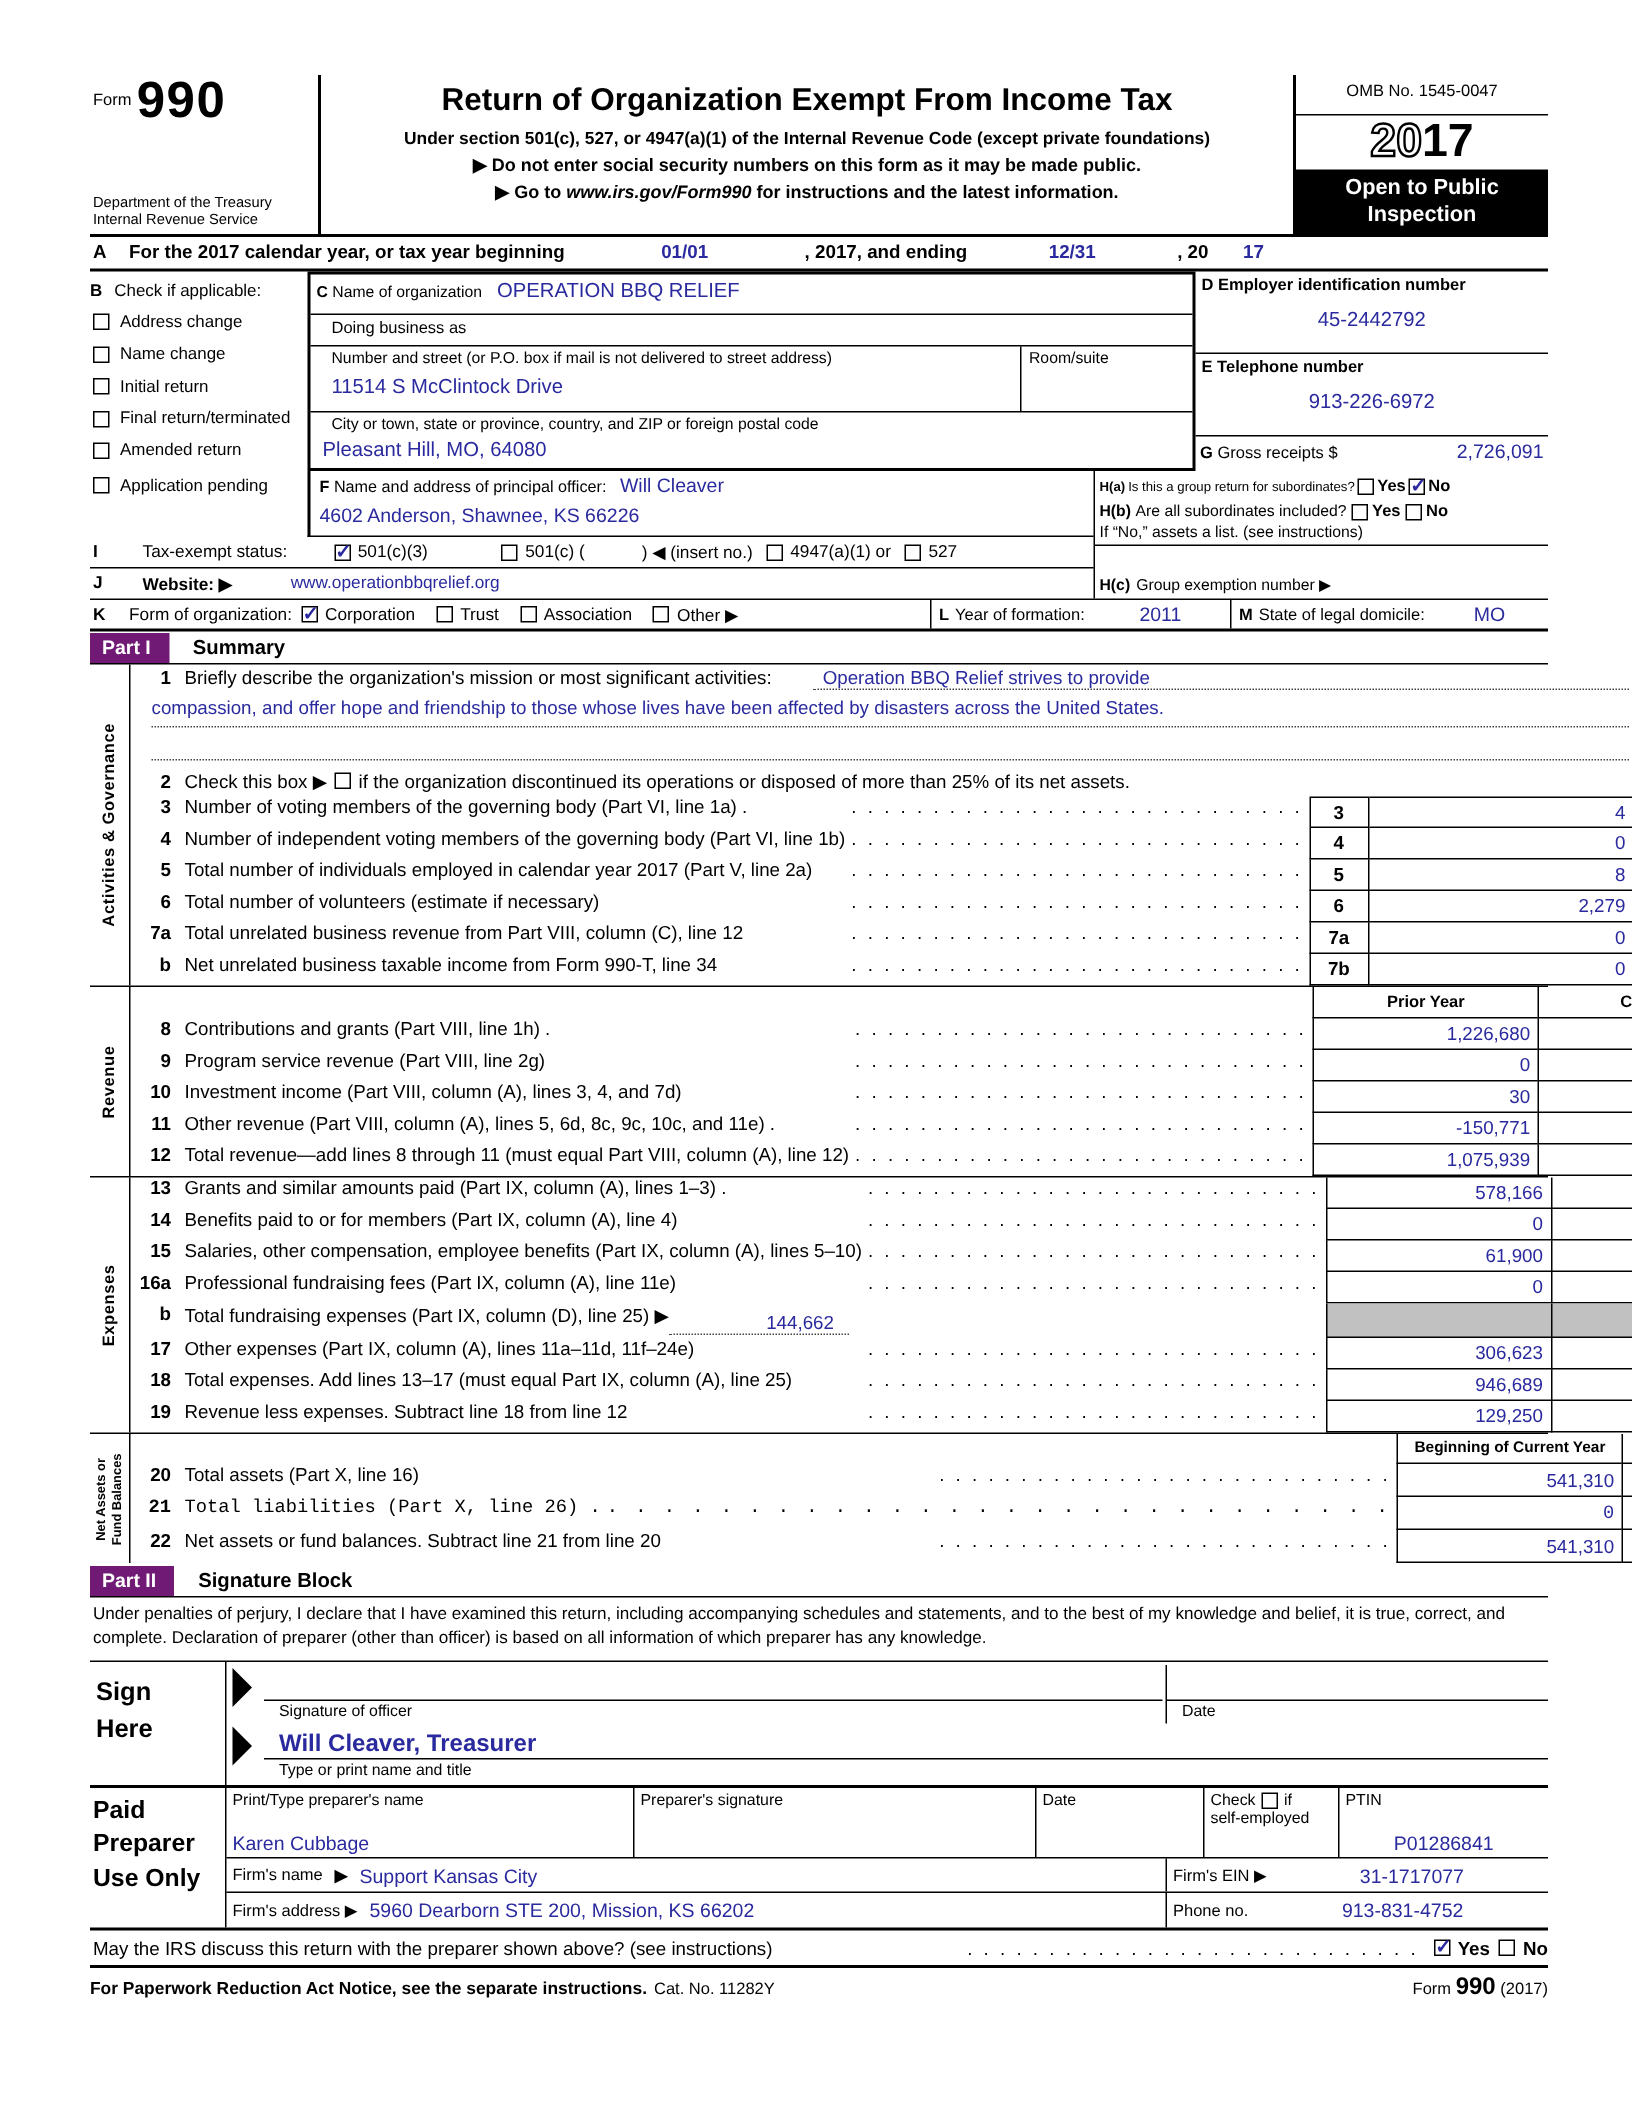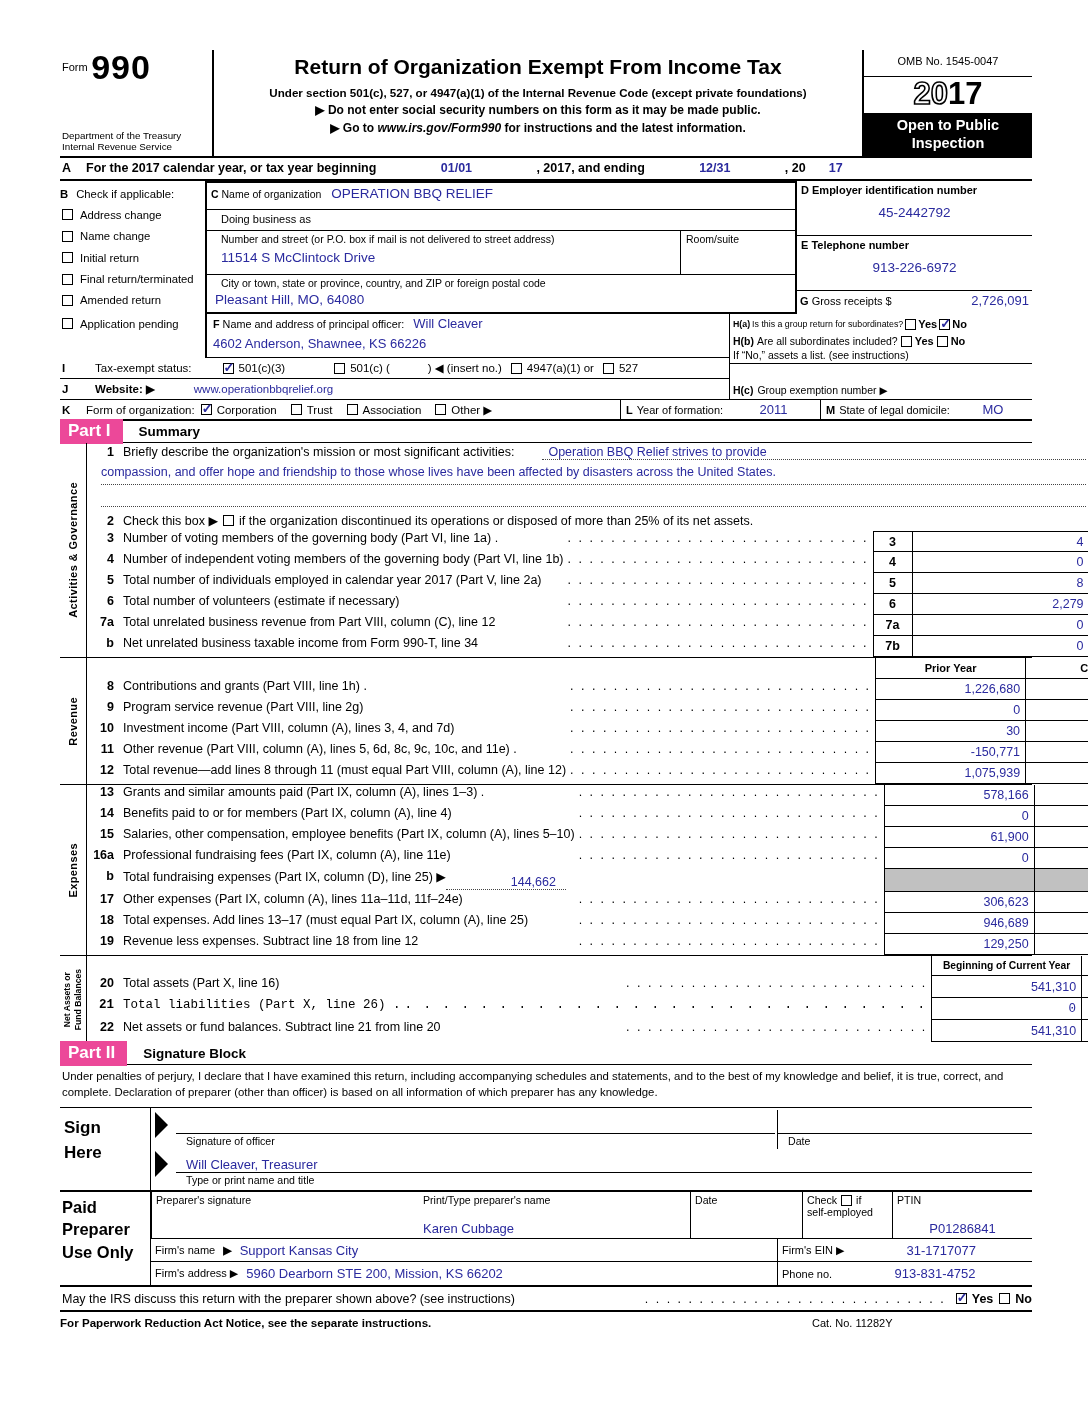--- a/index.html
+++ b/index.html
@@ -77,21 +77,21 @@
   
   .krow{display:flex;align-items:center;height:21px;font-size:11.5px;border-bottom:2px solid #000;padding-left:2px;}
   .krow .tagl{width:24px;}
   .kopts{display:flex;gap:14px;align-items:center;margin-left:6px;flex:1;}
   .lcell{width:200px;border-left:1.5px solid #000;height:100%;display:flex;align-items:center;gap:4px;padding-left:5px;font-size:11px;}
   .lcell .blue{flex:1;text-align:center;font-size:13px;}
   .mcell{width:212px;border-left:1px solid #000;height:100%;display:flex;align-items:center;gap:4px;padding-left:5px;font-size:11px;}
   .mcell .blue{flex:1;text-align:center;font-size:13px;}
   
   .part-hdr{display:flex;align-items:center;gap:16px;height:22px;border-bottom:1px solid #000;}
-  .part-tag{background:#ec4899;color:#fff;font-weight:bold;font-size:17px;padding:2px 12px 3px 8px;}
+  .part-tag{background:#701a75;color:#fff;font-weight:bold;font-size:13px;padding:2px 12px 3px 8px;}
   .part-title{font-weight:bold;font-size:13.5px;}
   
   .sec{display:flex;}
   .side{width:27px;border-right:1px solid #000;display:flex;align-items:center;justify-content:center;flex-shrink:0;}
   .vert{writing-mode:vertical-rl;transform:rotate(180deg);font-weight:bold;font-size:11px;letter-spacing:0.4px;white-space:nowrap;}
   .vert2{writing-mode:vertical-rl;transform:rotate(180deg);font-weight:bold;font-size:8.6px;line-height:1.25;text-align:center;}
   .vert2 span{display:block;}
   .sec-body{flex:1;display:flex;flex-direction:column;}
   .num-col{width:36px;text-align:right;padding-right:9px;font-weight:bold;flex-shrink:0;}
   .l1row{display:flex;align-items:baseline;height:21px;padding-top:2px;}
@@ -119,21 +119,21 @@
   .fundval{width:120px;color:var(--blue);border-bottom:1px dotted #444;text-align:right;padding-right:10px;align-self:flex-end;margin-bottom:2px;flex-shrink:0;}
   
   .p2hdr{margin-top:1px;}
   .perjury{font-size:11.4px;line-height:1.4;padding:4px 2px 6px;border-bottom:1.5px solid #000;}
   .signblk{display:flex;border-bottom:2px solid #000;height:84px;}
   .sign-left{width:90px;font-size:17px;font-weight:bold;line-height:1.45;padding:8px 0 0 4px;}
   .sign-right{flex:1;border-left:1.5px solid #000;display:flex;flex-direction:column;padding:2px 0 2px 2px;}
   .sigrow{display:flex;flex:1;}
   .tri{width:0;height:0;border-left:13px solid #000;border-top:13px solid transparent;border-bottom:13px solid transparent;margin:2px 8px 0 2px;flex-shrink:0;}
   .sigmain{flex:1;display:flex;flex-direction:column;}
-  .sigline{flex:1;border-bottom:1px solid #000;display:flex;align-items:flex-end;padding-left:10px;font-size:13px;}
+  .sigline{flex:1;border-bottom:1px solid #000;display:flex;align-items:flex-end;padding-left:10px;font-size:16px;font-weight:bold;}
   .siglab{font-size:10.6px;padding:1px 0 0 10px;height:15px;}
   .datecell{width:255px;display:flex;flex-direction:column;border-left:1px solid #000;margin-left:2px;}
   .datecell .sigline{border-bottom:1px solid #000;}
   
   .prep{display:flex;border-bottom:2px solid #000;}
   .prep-left{width:90px;font-weight:bold;font-size:16.5px;line-height:1.35;padding:4px 0 0 2px;}
   .prep-right{flex:1;border-left:1.5px solid #000;display:flex;flex-direction:column;}
   .prow1{display:flex;height:47px;border-bottom:1px solid #000;}
   .pc{display:flex;flex-direction:column;justify-content:space-between;padding:2px 4px;font-size:10.6px;}
   .pc .blue{font-size:13px;}
@@ -614,26 +614,26 @@
   </div>
 
   <div class="prep">
     <div class="prep-left">
       <div>Paid</div>
       <div>Preparer</div>
       <div>Use Only</div>
     </div>
     <div class="prep-right">
       <div class="prow1">
-        <div class="pc pc2">
-          <span>Preparer's signature</span>
-        </div>
         <div class="pc pc1">
           <span>Print/Type preparer's name</span>
           <span class="blue">Karen Cubbage</span>
+        </div>
+        <div class="pc pc2">
+          <span>Preparer's signature</span>
         </div>
         <div class="pc pc3">
           <span>Date</span>
         </div>
         <div class="pc pc4">
           <span class="chkif">
               <span>Check</span>
               <span class="cb"></span>
               <span>if</span>
             </span>
@@ -677,15 +677,16 @@
       </span>
     <span class="yn">
         <span class="cb"></span>
         <span>No</span>
       </span>
   </div>
 
   <div class="footline">
     <span class="fl">For Paperwork Reduction Act Notice, see the separate instructions.</span>
     <span class="fc">Cat. No. 11282Y</span>
+    <span class="fr"><span>Form</span> <span class="fnum">990</span> <span>(2017)</span></span>
   </div>
 
 </div>
 
 </body></html>

